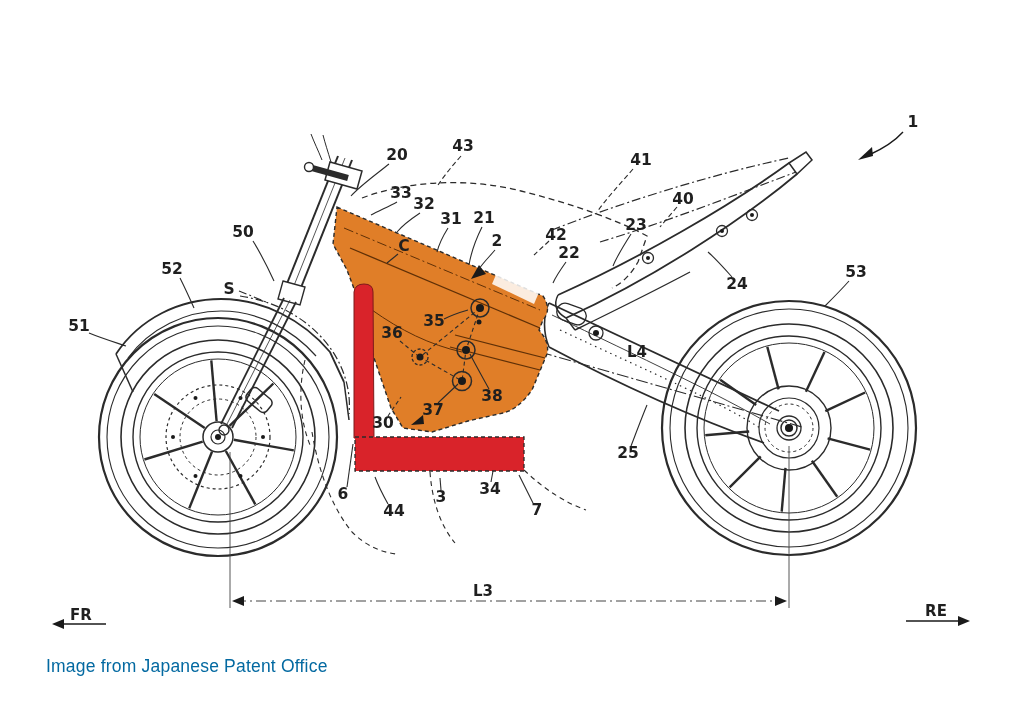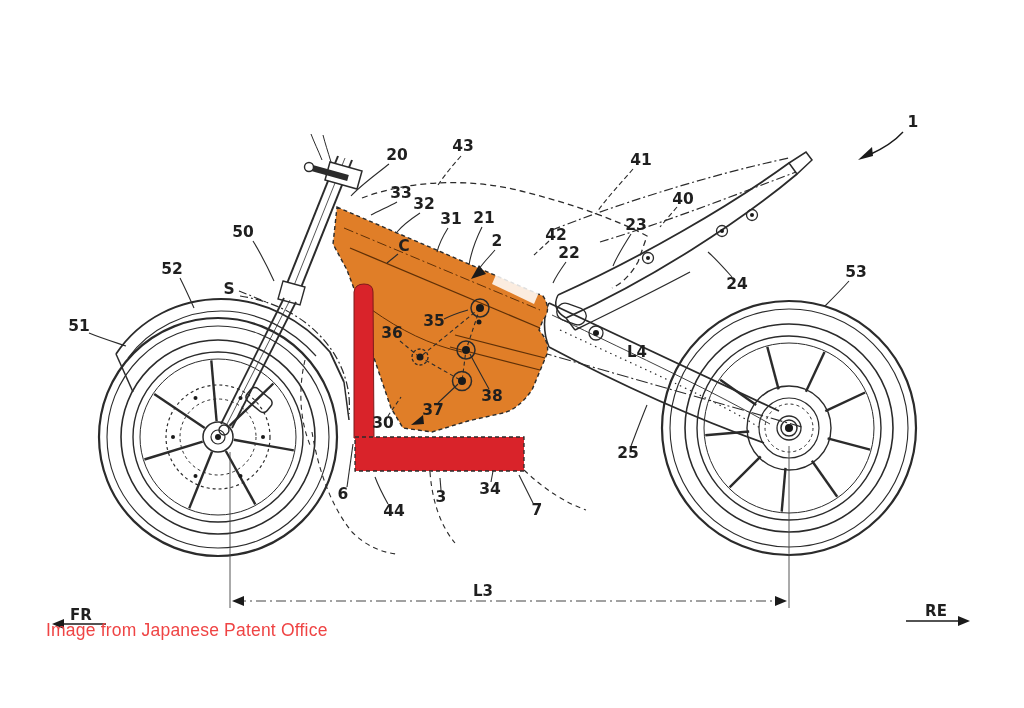--- a/index.html
+++ b/index.html
@@ -1,19 +1,19 @@
 <!DOCTYPE html>
 <html><head>
 <meta charset="utf-8">
 <style>
   html,body{margin:0;padding:0;background:#ffffff;}
   .page{position:relative;width:1024px;height:708px;background:#ffffff;overflow:hidden;
         font-family:"Liberation Sans", sans-serif;}
   .drawing{position:absolute;left:0;top:0;}
-  .caption{position:absolute;left:46px;top:620px;font-size:17.5px;color:#ef4444;
+  .caption{position:absolute;left:46px;top:656px;font-size:17.5px;color:#0369a1;
            letter-spacing:.2px;}
   svg text{font-family:"DejaVu Sans", sans-serif;font-weight:bold;font-size:15.5px;
            fill:#1f1f1f;text-anchor:middle;}
   svg .dim-label{font-size:15px;}
 </style>
 </head>
 <body>
 
 <div class="page">
 

